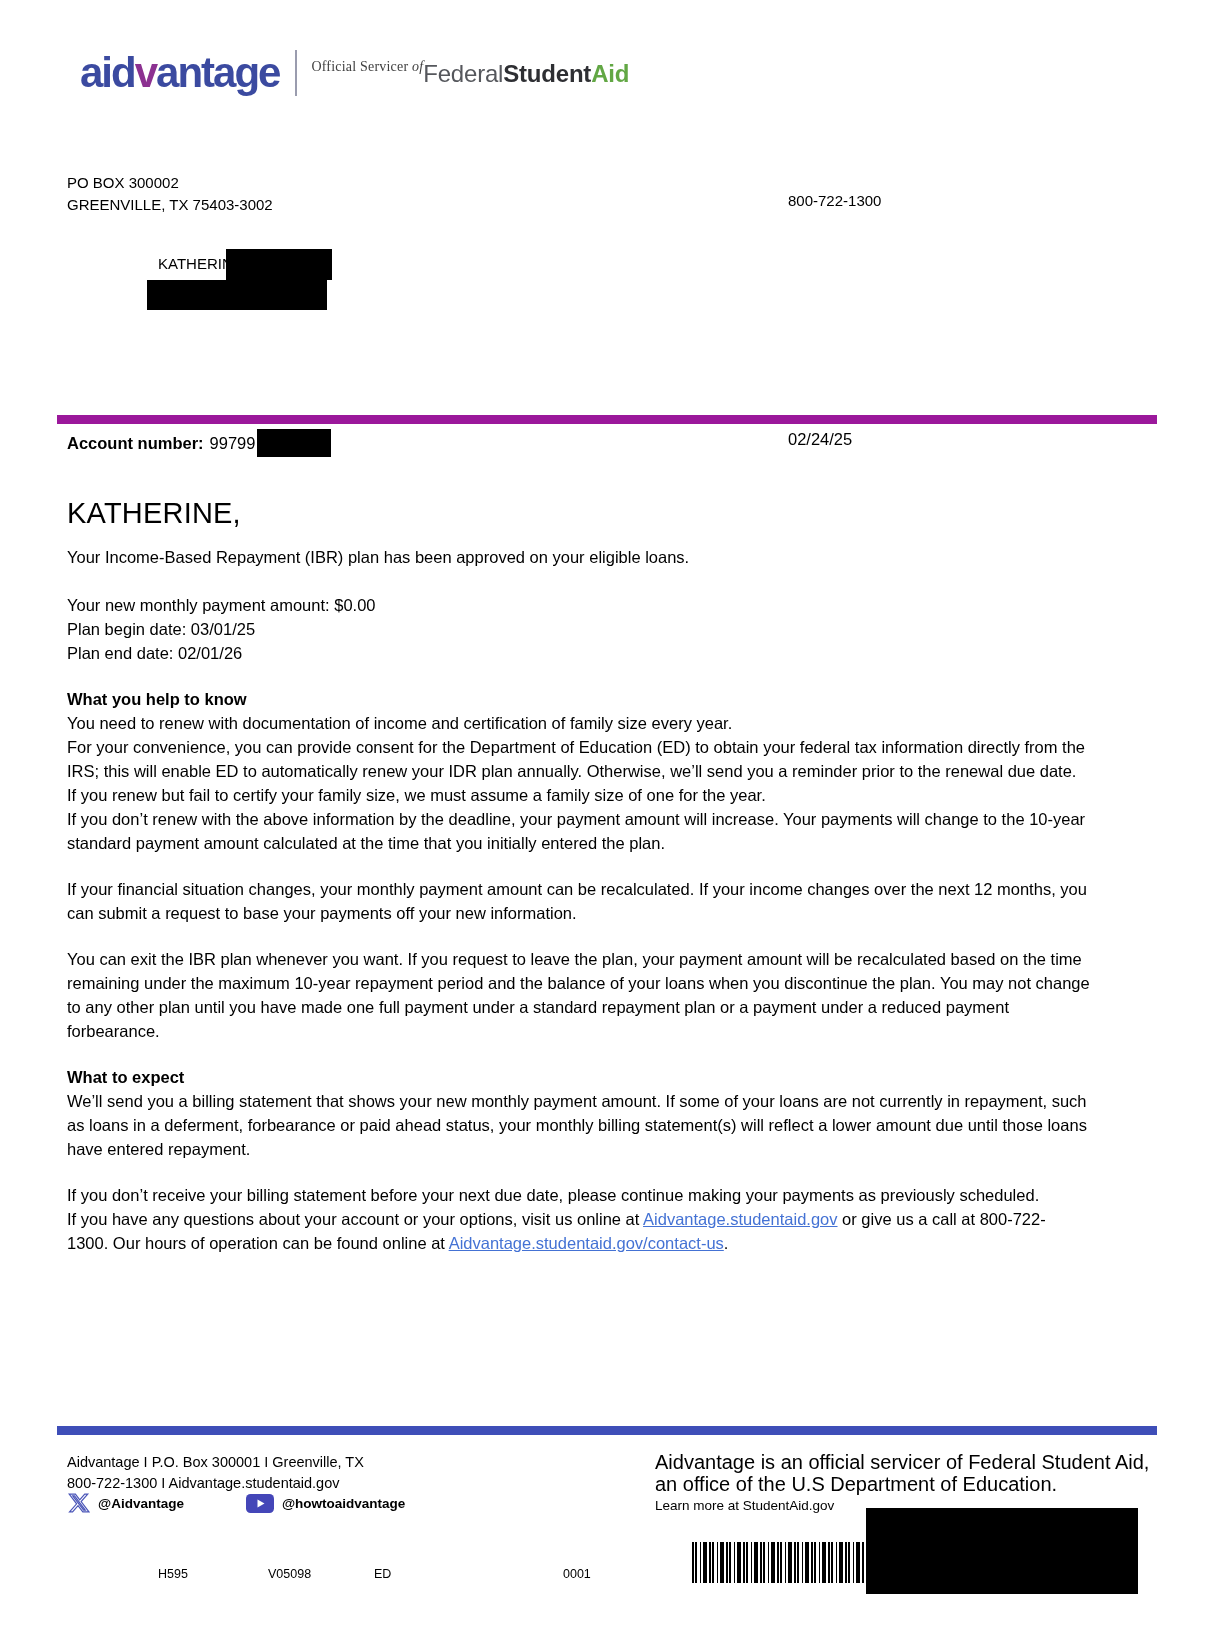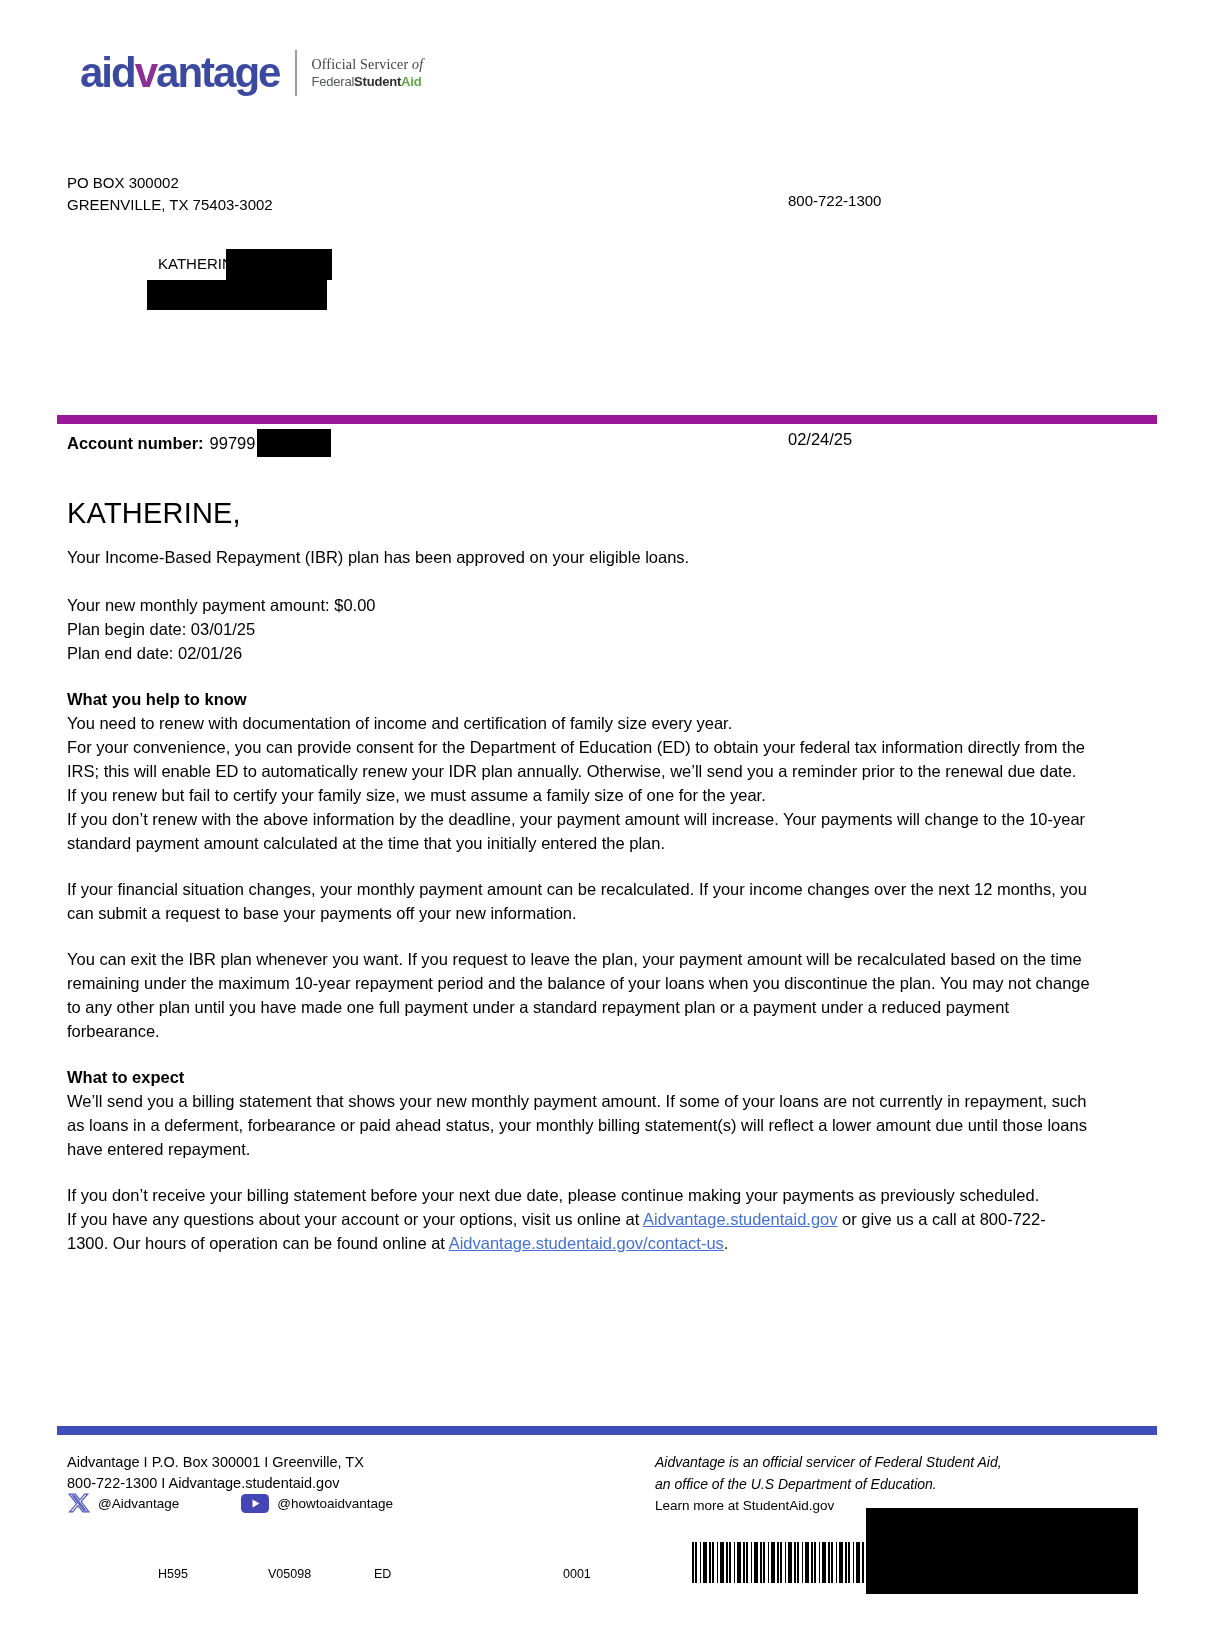--- a/index.html
+++ b/index.html
@@ -12,24 +12,24 @@
     overflow:hidden;
   }
   .abs { position:absolute; }
   .redaction { position:absolute; background:#000; }
 
   
   .logo-row { left:80px; top:50px; display:flex; align-items:center; }
   .brand { font-size:42px; font-weight:bold; letter-spacing:-2px; color:#3b4aa0; line-height:1; }
   .brand .v { color:#8c3191; }
   .logo-divider { width:2px; height:46px; background:#9a9cae; margin:0 14px 0 16px; }
-  .tagline { display:flex; flex-direction:column; justify-content:center; }
+  .tagline { display:flex; flex-direction:row; justify-content:center; }
   .tagline-top { font-family:"Liberation Serif", serif; font-size:14px; color:#3f3f3f; letter-spacing:0.2px; }
   .tagline-top .of { font-style:italic; }
-  .tagline-bottom { font-size:13px; letter-spacing:-0.2px; margin-top:1px; }
+  .tagline-bottom { font-size:24px; letter-spacing:-0.2px; margin-top:1px; }
   .tg-federal { color:#55575c; }
   .tg-student { color:#2e2f33; font-weight:bold; }
   .tg-aid { color:#62a744; font-weight:bold; }
 
   .return-address { left:67px; top:172px; font-size:15px; line-height:22px; white-space:pre-line; }
   .servicer-phone { left:788px; top:192px; font-size:15px; }
   .recipient-name { left:158px; top:255px; font-size:15px; }
 
   
   .bar-purple { left:57px; top:415px; width:1100px; height:9px; }
@@ -45,23 +45,23 @@
   .letter-body .pre { white-space:pre-line; }
   .summary { margin-top:24px; }
   .sec-heading { margin-top:22px; font-weight:bold; font-size:16.5px; }
   .para { margin-top:22px; }
   .letter-link { color:#4472d4; text-decoration:underline; cursor:pointer; }
 
   
   .bar-blue { left:57px; top:1426px; width:1100px; height:9px; }
   .footer-left { left:67px; top:1452px; font-size:14.5px; line-height:21px; white-space:pre-line; }
   .social-row { left:68px; top:1492px; display:flex; align-items:center; }
-  .social-handle { font-size:13.5px; font-weight:normal; margin-left:8px; }
+  .social-handle { font-size:13.5px; font-weight:bold; margin-left:8px; }
   .yt-wrap { margin-left:62px; display:flex; align-items:center; }
-  .footer-right { left:655px; top:1452px; font-size:14px; line-height:21.5px; white-space:pre-line;font-style:italic; }
+  .footer-right { left:655px; top:1452px; font-size:20px; line-height:21.5px; white-space:pre-line; }
   .learn-more { left:655px; top:1498px; font-size:13.5px; }
   .barcode {
     left:692px; top:1542px; width:172px; height:41px;
     background:repeating-linear-gradient(90deg,
       #000 0 2px,#fff 2px 3px,#000 3px 5px,#fff 5px 8px,
       #000 8px 9px,#fff 9px 11px,#000 11px 15px,#fff 15px 17px);
   }
   .bottom-redaction { left:866px; top:1508px; width:272px; height:86px; }
   .form-code { position:absolute; top:1567px; font-size:12.5px; }
   .code-0 { left:146px;margin-left:12px; } .code-1 { left:268px; } .code-2 { left:374px; } .code-3 { left:563px; }

